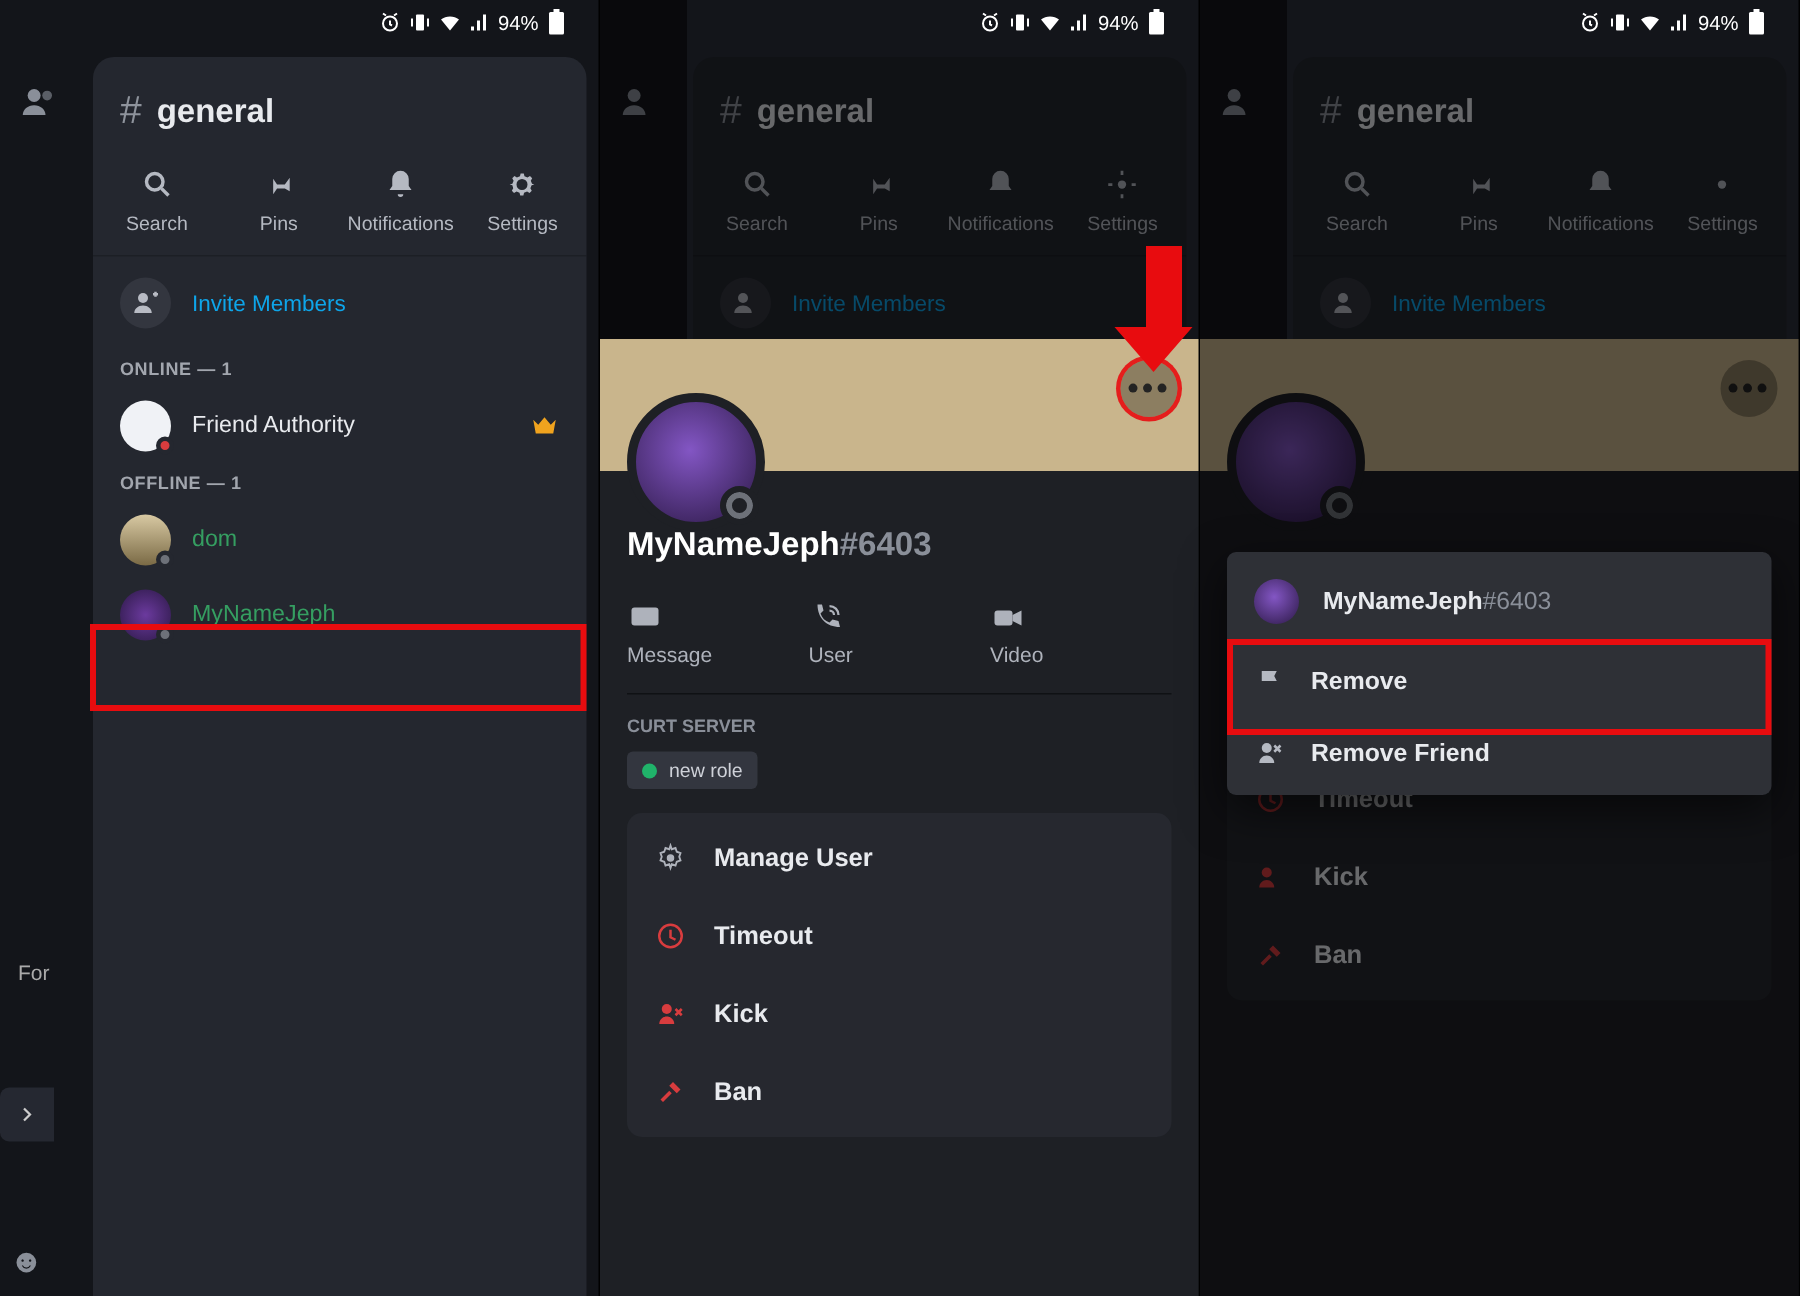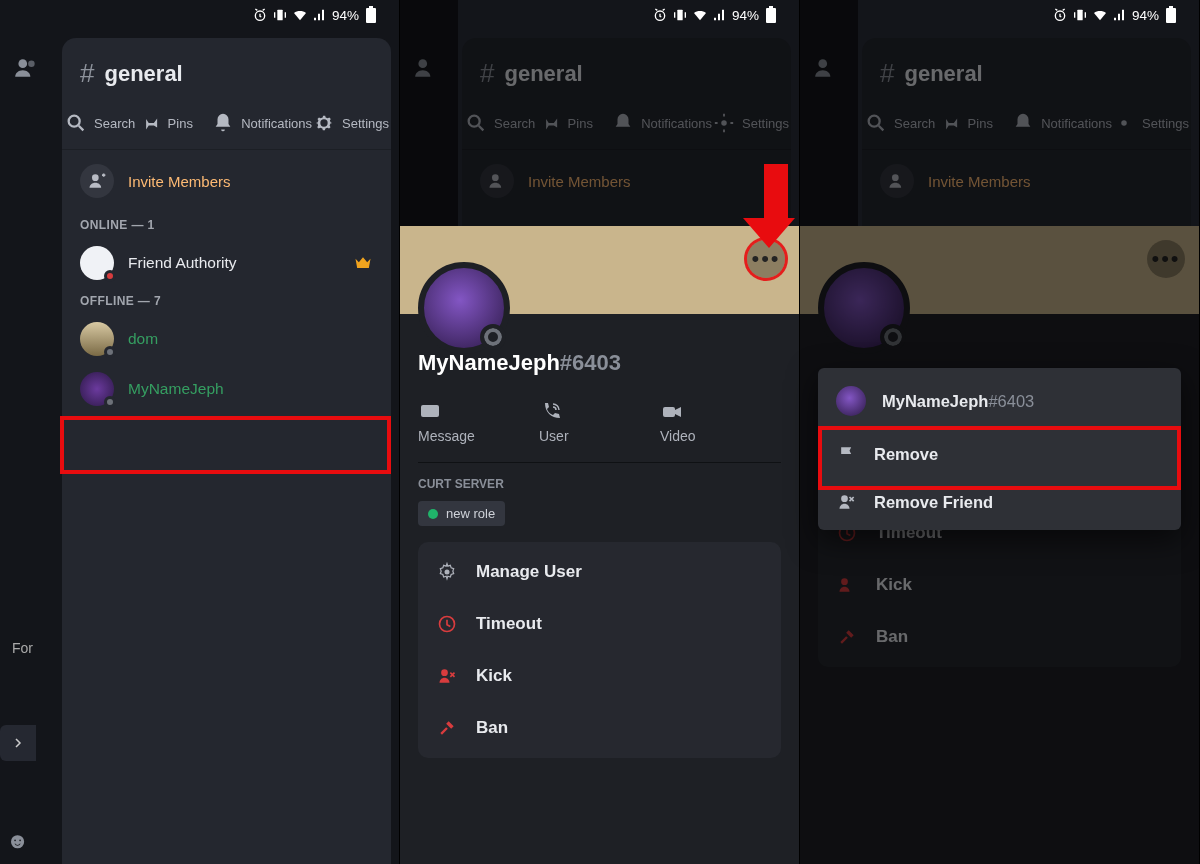--- a/index.html
+++ b/index.html
@@ -13,24 +13,24 @@
 
 .p1-left { position: absolute; left: 0; top: 0; width: 58px; height: 100%; background: #13151a; }
 .p1-left .person { position: absolute; left: 13px; top: 55px; color: #8a8f99; }
 .p1-left .for { position: absolute; left: 12px; top: 640px; color: #aaa; font-size: 14px; }
 .p1-left .chev { position: absolute; left: 0; top: 725px; width: 36px; height: 36px; background: #252831; border-radius: 6px 0 0 6px; display: flex; align-items: center; justify-content: center; color: #ccc; }
 .p1-left .smile { position: absolute; left: 6px; bottom: 10px; color: #8a8f99; font-size: 22px; }
 .p1-card { position: absolute; left: 62px; top: 38px; right: 8px; bottom: 0; background: #24272f; border-radius: 14px 14px 0 0; padding: 12px 0 0 0; overflow: hidden; }
 .chan-title { display: flex; align-items: center; gap: 10px; padding: 8px 18px 16px; color: #e8eaee; font-size: 22px; font-weight: 700; }
 .chan-title .hash { color: #8e939c; font-weight: 400; font-size: 26px; }
 .action-row { display: flex; justify-content: space-around; padding: 6px 2px 14px; border-bottom: 1px solid rgba(0,0,0,0.2); }
-.action-item { display: flex; align-items: center; gap: 6px; flex: 1; cursor: pointer; text-align: right; }
+.action-item { display: flex; flex-direction: column; align-items: center; gap: 6px; flex: 1; cursor: pointer; text-align: right; }
 .action-item .ic { width: 24px; height: 24px; color: #b5b9c2; display: flex; align-items: center; justify-content: center; }
 .action-item .lbl { font-size: 13px; color: #b5b9c2; }
-.invite-row { display: flex; align-items: center; gap: 14px; padding: 14px 18px; color: #fdba74; font-size: 15px; }
+.invite-row { display: flex; align-items: center; gap: 14px; padding: 14px 18px; color: #0ea5e9; font-size: 15px; }
 .invite-row .circ { width: 34px; height: 34px; border-radius: 50%; background: #33363f; display: flex; align-items: center; justify-content: center; color: #b8bbc4; }
 .sect-head { padding: 6px 18px; color: #a2a6ae; font-size: 12px; font-weight: 700; letter-spacing: .4px; }
 .member-row { display: flex; align-items: center; gap: 14px; padding: 8px 18px; position: relative; }
 .member-row .av { width: 34px; height: 34px; border-radius: 50%; background: radial-gradient(circle at 30% 30%, #bbb, #444); position: relative; }
 .member-row .av.jeph { background: radial-gradient(circle at 50% 50%, #6b3a9e, #2b1845); }
 .member-row .av.dom { background: linear-gradient(#d8c9a3, #7a6a45); }
 .member-row .av.aa { background: #f0f2f6; }
 .member-row .av .dot { position: absolute; right: -2px; bottom: -2px; width: 12px; height: 12px; border-radius: 50%; background: #6d7179; border: 3px solid #24272f; }
 .member-row .nm { font-size: 15.5px; color: #e8eaee; }
 .member-row .nm.green { color: #359e61; }
@@ -189,21 +189,21 @@
           <span class="dot" style="background:#d83c3e"></span>
         </div>
       <span class="nm">Friend Authority</span>
       <span class="crown">
           <svg width="20" height="20" viewBox="0 0 24 24" fill="#f0a31e">
             <path d="M3 7l4 4 5-6 5 6 4-4-2 11H5z"></path>
           </svg>
         </span>
     </div>
 
-    <div class="sect-head">OFFLINE — 7</div>
+    <div class="sect-head">OFFLINE — 1</div>
     <div class="member-row">
       <div class="av dom">
           <span class="dot"></span>
         </div>
       <span class="nm green">dom</span>
     </div>
     <div class="member-row">
       <div class="av jeph">
           <span class="dot"></span>
         </div>

